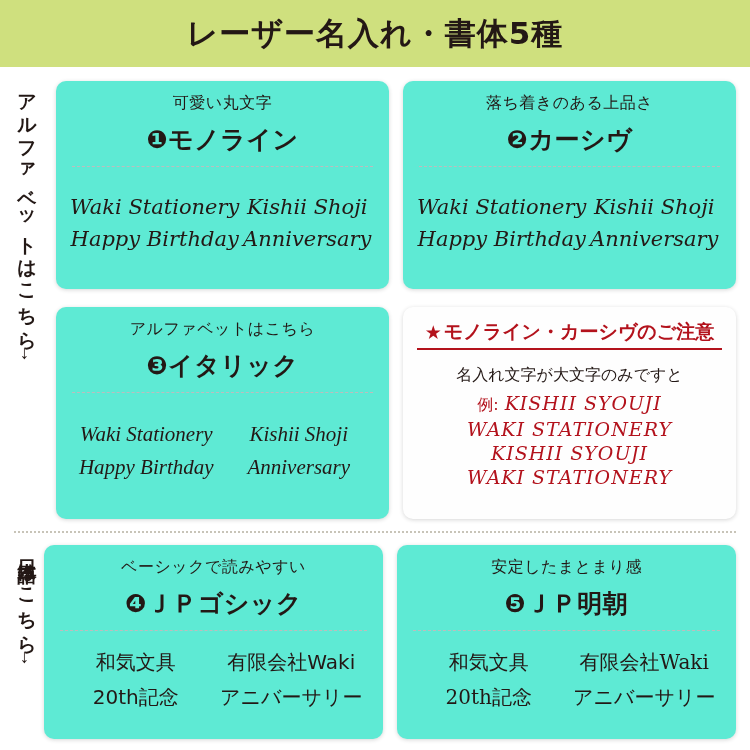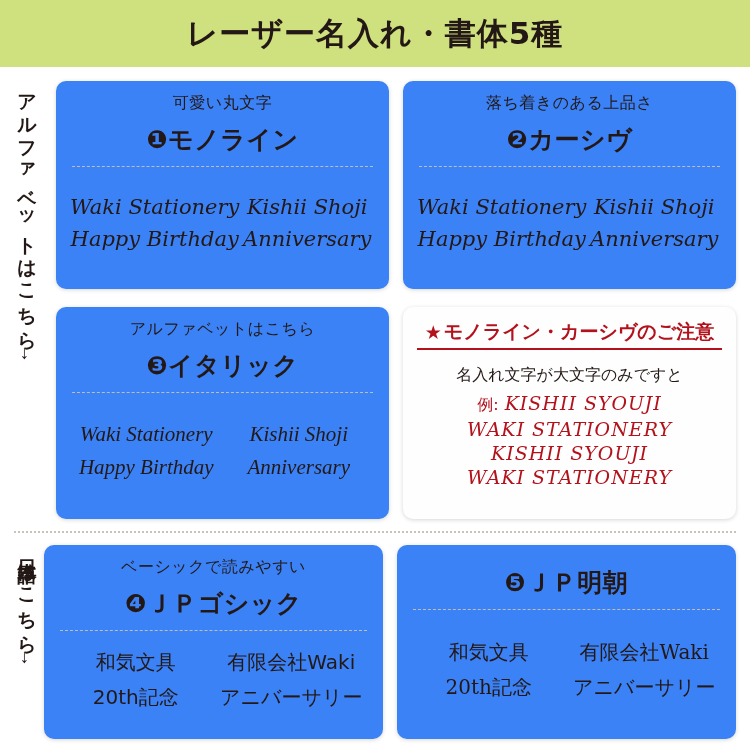--- a/index.html
+++ b/index.html
@@ -102,21 +102,21 @@
     left: 44px;
     right: 14px;
     top: 478px;
     display: grid;
     grid-template-columns: 1fr 1fr;
     grid-template-rows: 194px;
     column-gap: 14px;
   }
 
   .card {
-    background: #3b82f6;
+    background: #5eead4;
     border-radius: 10px;
     box-shadow: 0 1px 4px rgba(0,0,0,0.16);
     box-sizing: border-box;
     padding: 12px 14px 10px 14px;
     display: flex;
     flex-direction: column;
     overflow: hidden;
   }
   .card-sub {
     text-align: center;
@@ -330,20 +330,21 @@
         <div class="card-rule"></div>
         <div class="samples">
           <div class="s-gothic">和気文具</div>
           <div class="s-gothic">有限会社Waki</div>
           <div class="s-gothic">20th記念</div>
           <div class="s-gothic">アニバーサリー</div>
         </div>
       </div>
 
       <div class="card">
+        <div class="card-sub">安定したまとまり感</div>
         <div class="card-title">❺ＪＰ明朝</div>
         <div class="card-rule"></div>
         <div class="samples">
           <div class="s-mincho">和気文具</div>
           <div class="s-mincho">有限会社Waki</div>
           <div class="s-mincho">20th記念</div>
           <div class="s-mincho">アニバーサリー</div>
         </div>
       </div>
 

